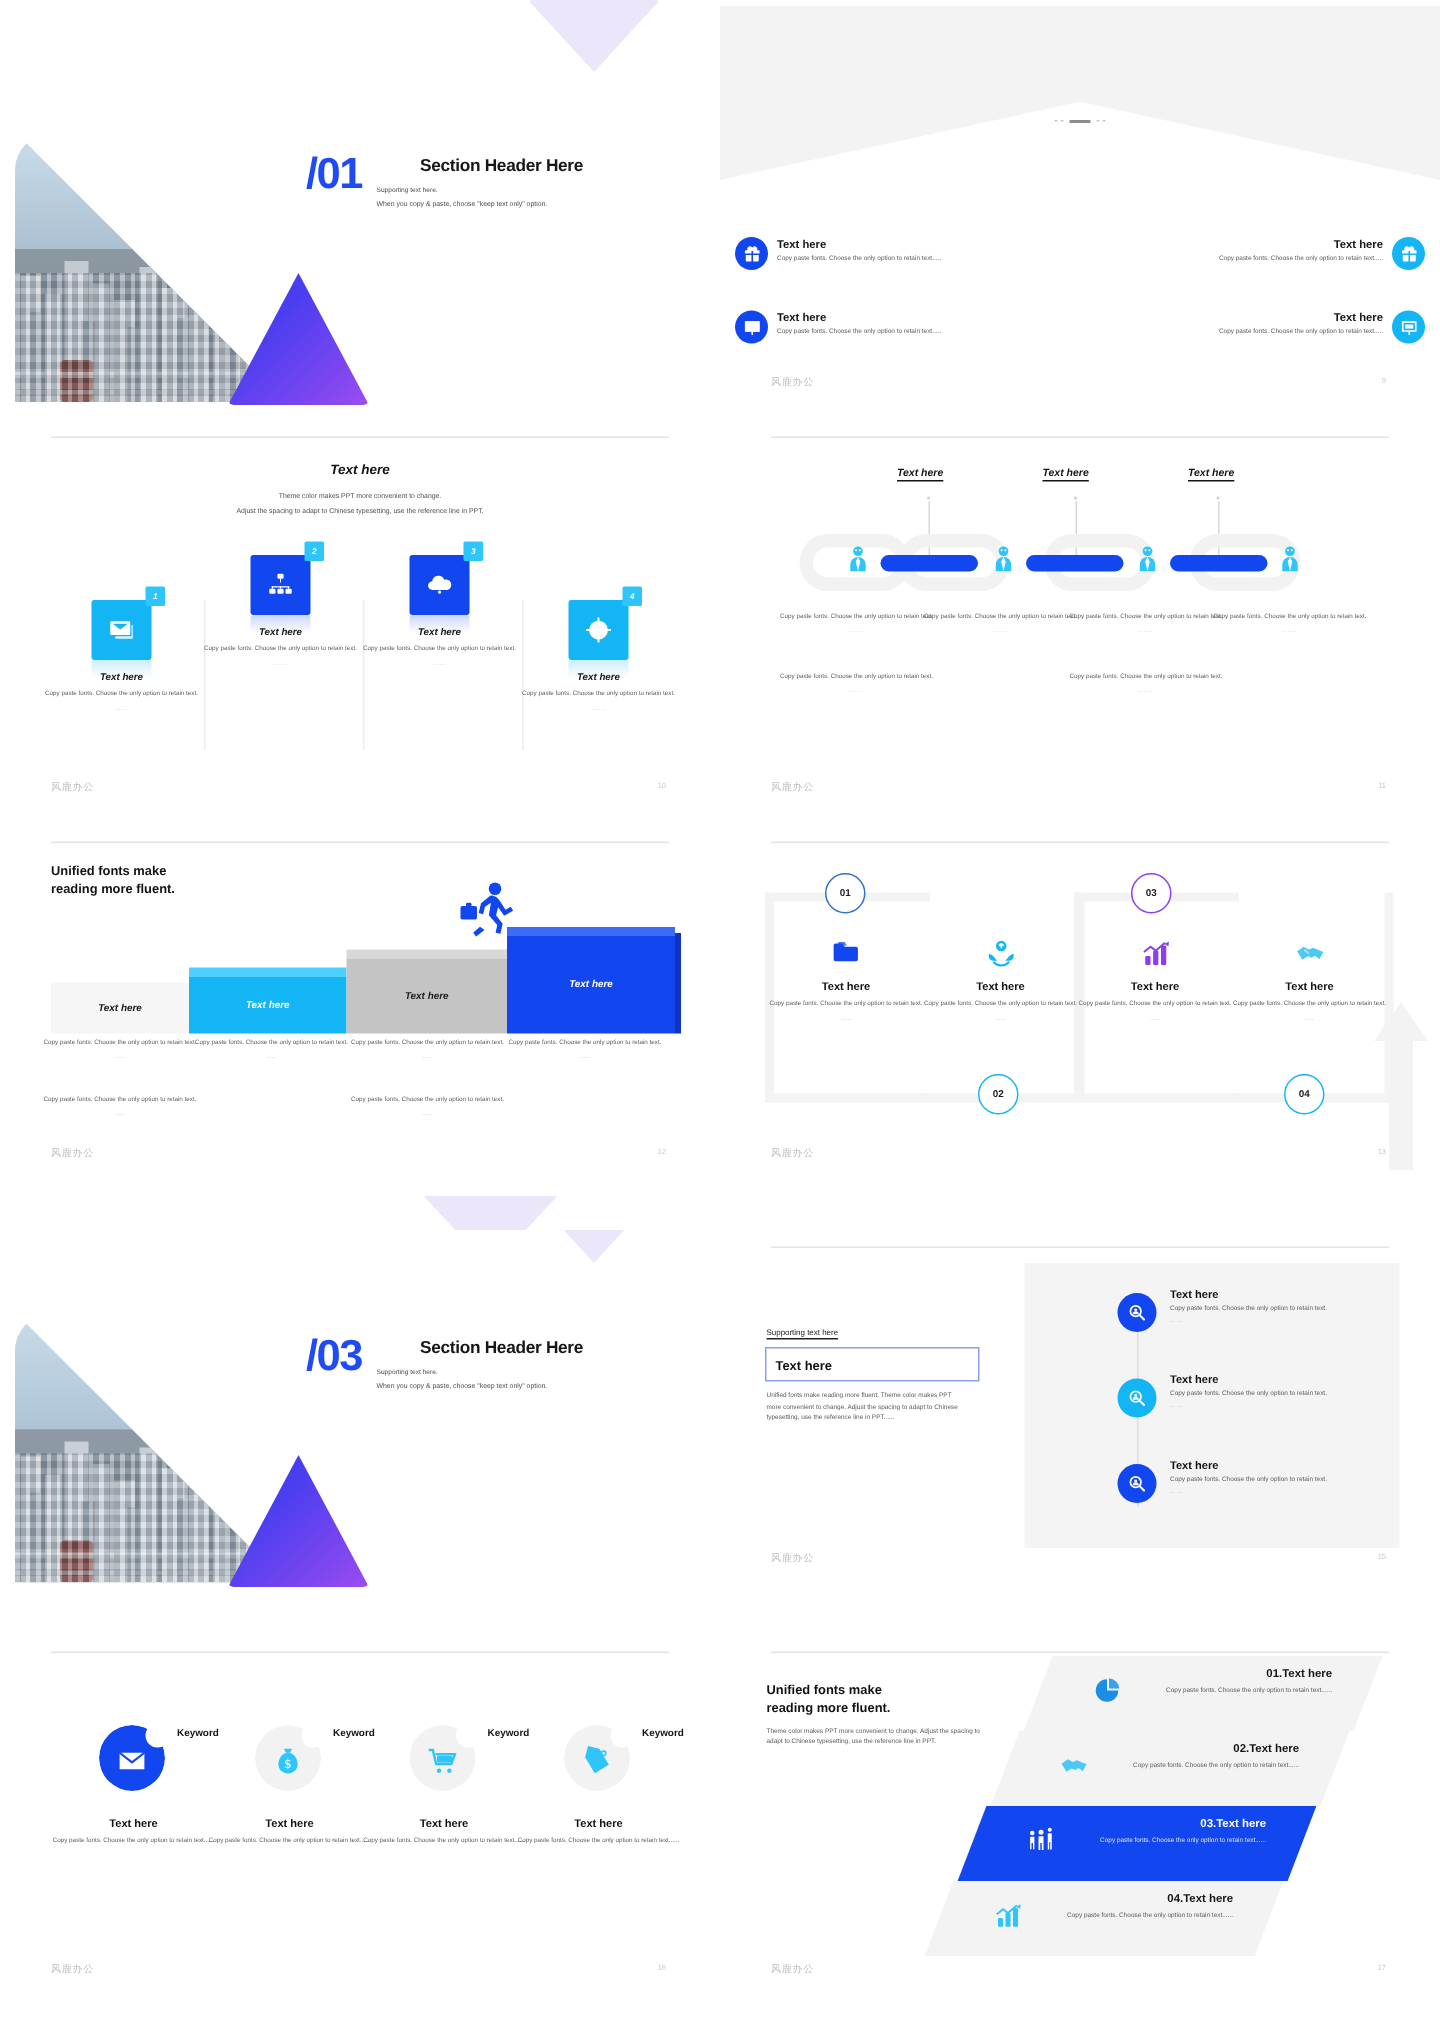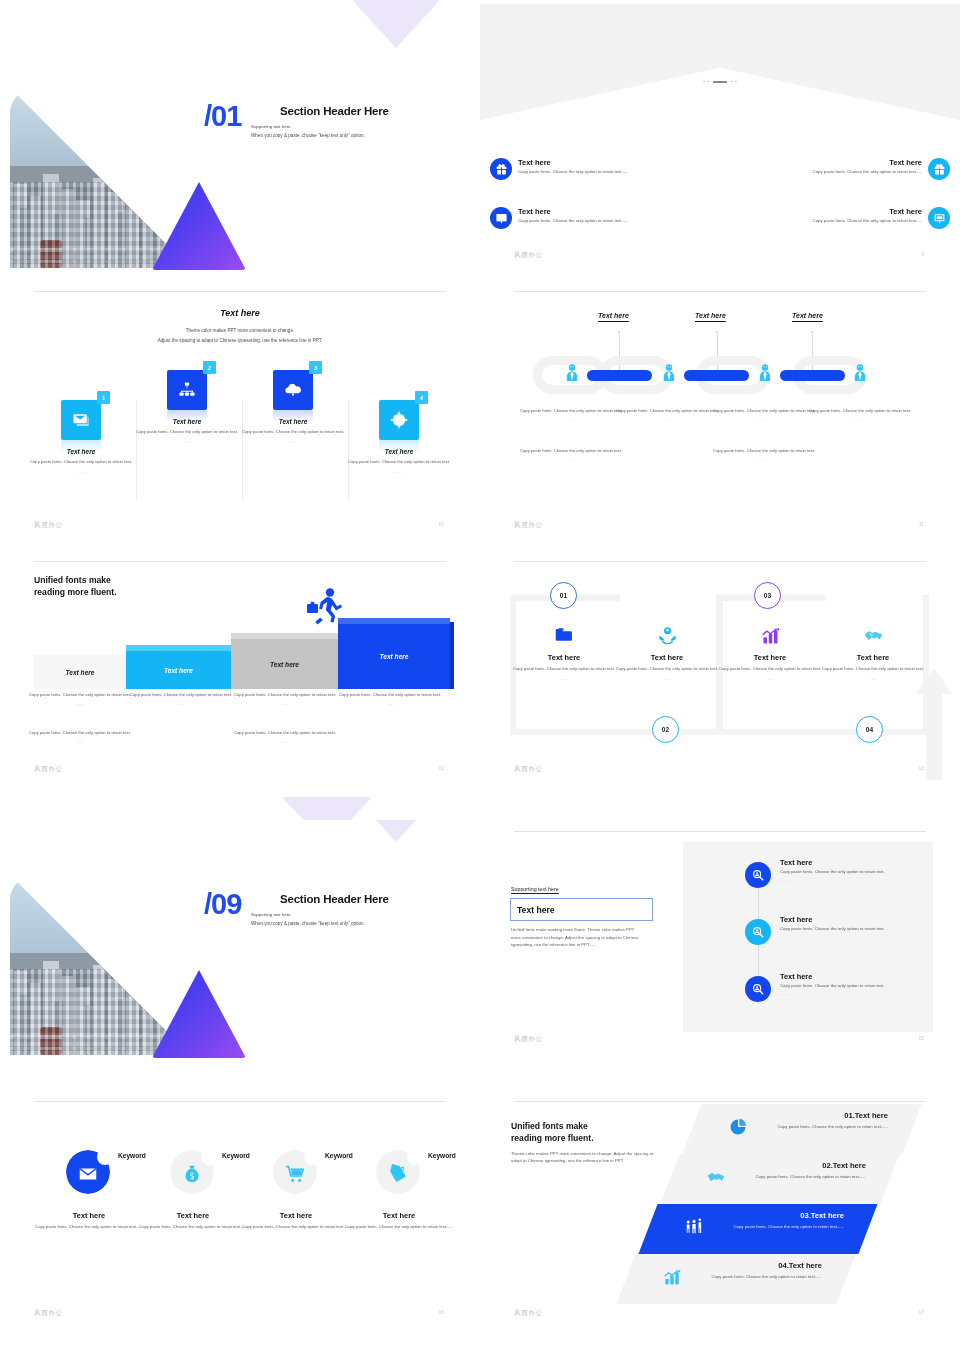--- a/index.html
+++ b/index.html
@@ -599,21 +599,21 @@
         <g fill="#7e3a33">
             <rect x="30" y="152" width="22" height="28" rx="3"></rect>
           </g>
         <g fill="#e7ebee" opacity=".55">
           <rect x="0" y="160" width="180" height="4"></rect>
             <rect x="0" y="172" width="180" height="3"></rect>
         </g>
       </svg>
     </div>
     <div class="sec-tri-blue-real" style="top:150px;"></div>
-    <div class="sec-number" style="top:68px;">/09</div>
+    <div class="sec-number" style="top:68px;">/03</div>
     <div class="sec-title" style="top:73px;">Section Header Here</div>
     <div class="sec-sub1" style="top:92px;">Supporting text here.</div>
     <div class="sec-sub2" style="top:101px;">When you copy &amp; paste, choose "keep text only" option.</div>
   </div>
 
   <div class="slide">
     <div class="hairline"></div>
     <div class="s8-panel"></div>
 
     <div class="s8-supt">Supporting text here</div>

